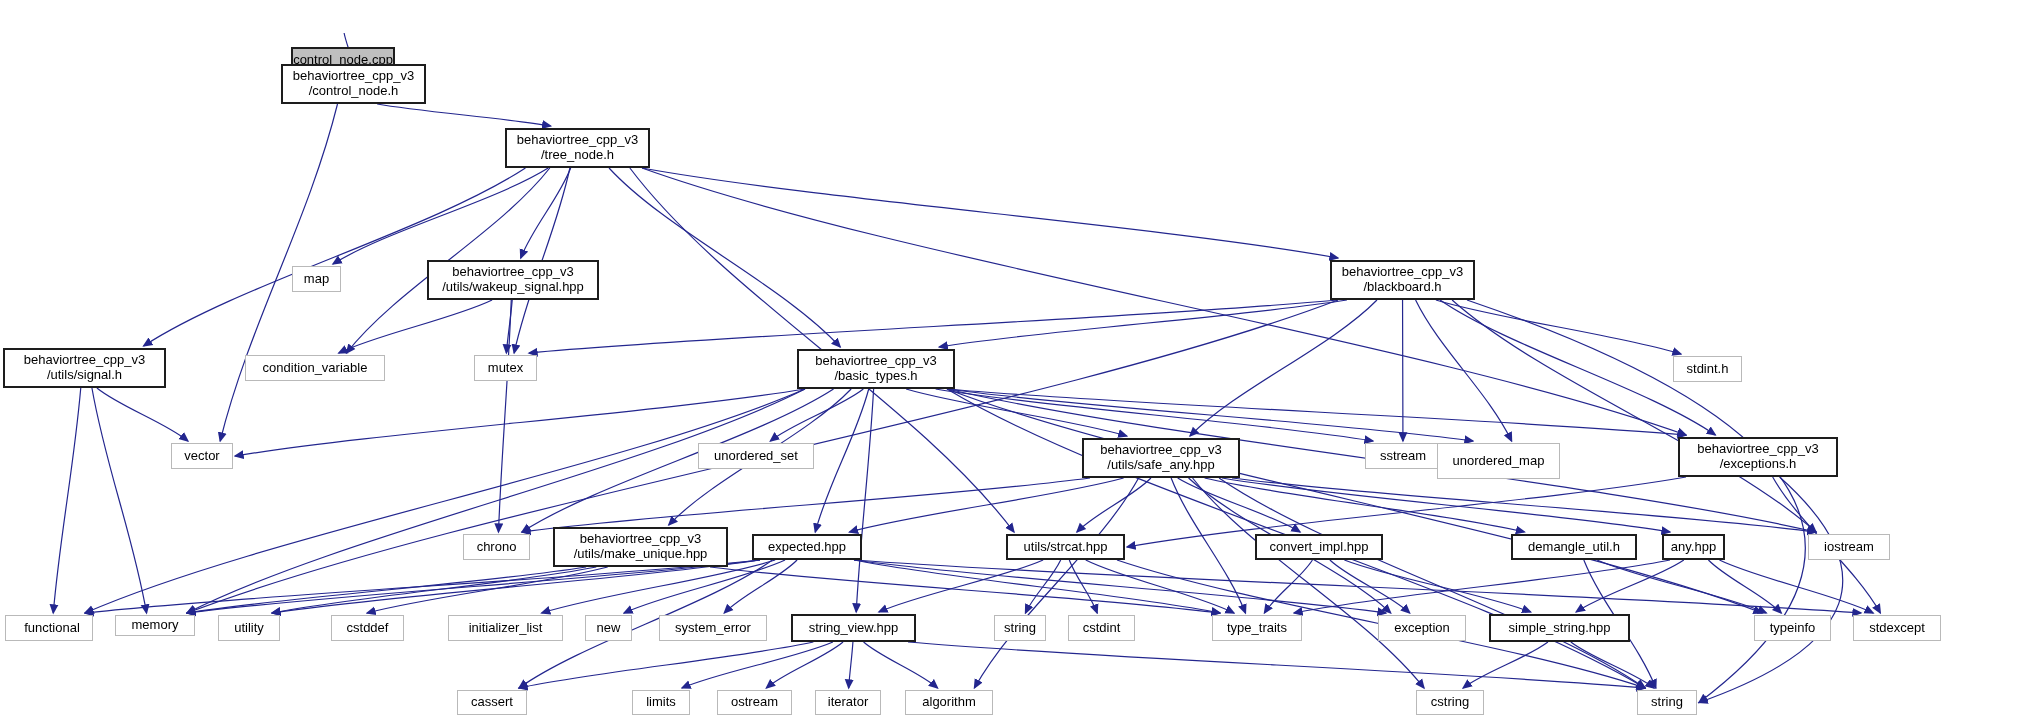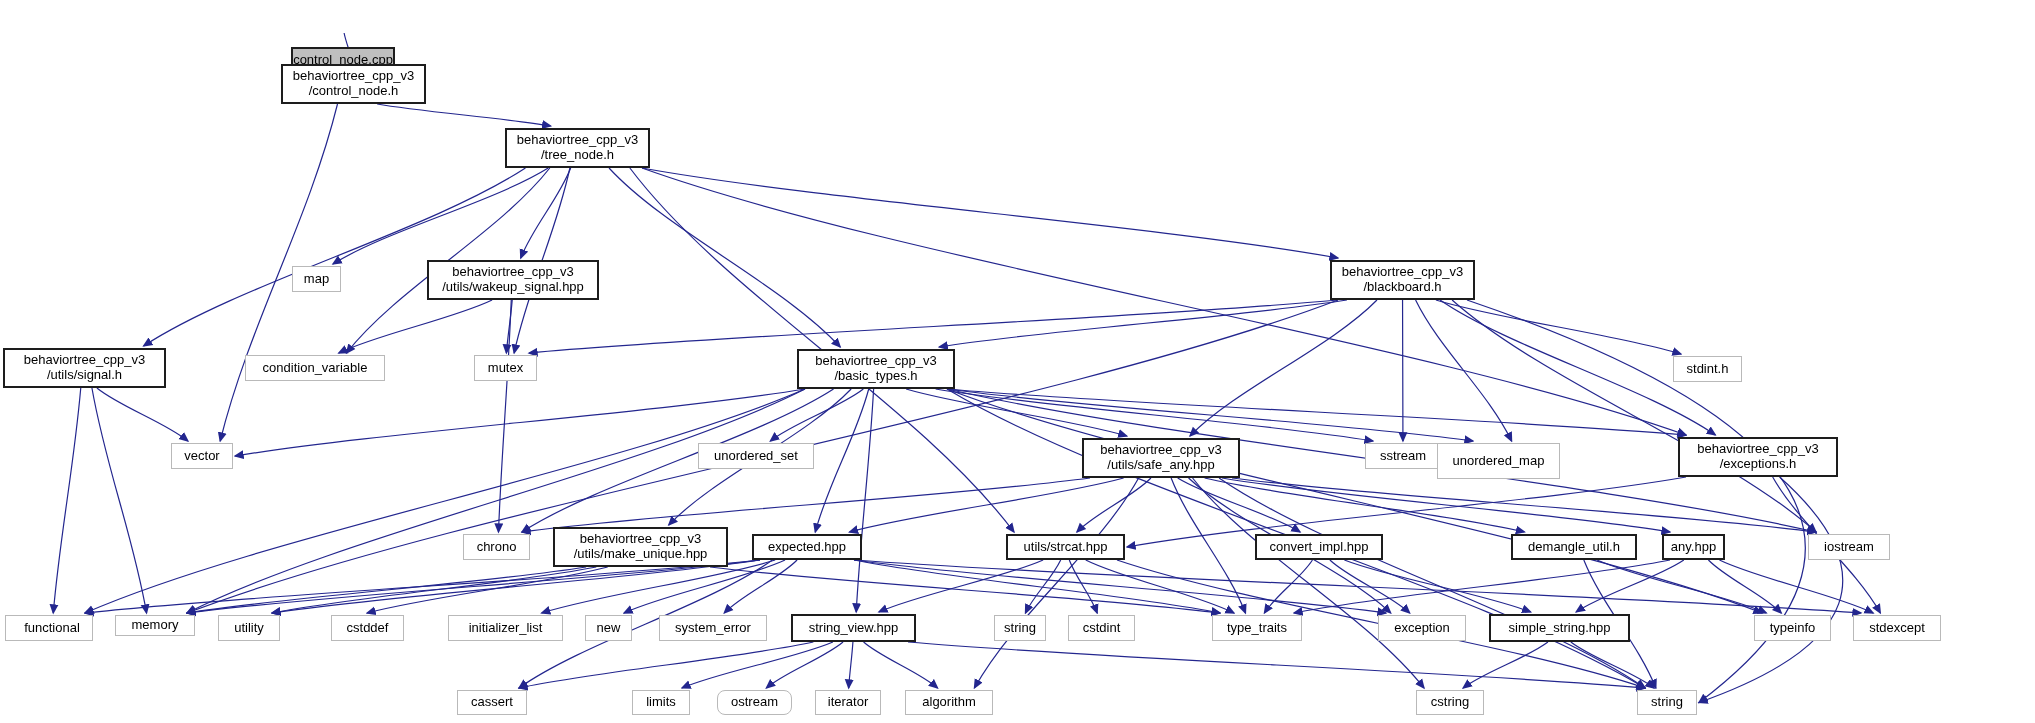--- a/index.html
+++ b/index.html
@@ -166,19 +166,19 @@
       <div class="node project" style="left: 791px; top: 614px; width: 125px; height: 28px; border-color: rgb(29, 29, 29);">string_view.hpp</div>
       <div class="node system" style="left: 994px; top: 615px; width: 52px; height: 26px; border-color: rgb(185, 185, 185);">string</div>
       <div class="node system" style="left: 1068px; top: 615px; width: 67px; height: 26px; border-color: rgb(185, 185, 185);">cstdint</div>
       <div class="node system" style="left: 1212px; top: 615px; width: 90px; height: 26px; border-color: rgb(185, 185, 185);">type_traits</div>
       <div class="node system" style="left: 1378px; top: 615px; width: 88px; height: 26px; border-color: rgb(185, 185, 185);">exception</div>
       <div class="node project" style="left: 1489px; top: 614px; width: 141px; height: 28px; border-color: rgb(29, 29, 29);">simple_string.hpp</div>
       <div class="node system" style="left: 1754px; top: 615px; width: 77px; height: 26px; border-color: rgb(185, 185, 185);">typeinfo</div>
       <div class="node system" style="left: 1853px; top: 615px; width: 88px; height: 26px; border-color: rgb(185, 185, 185); text-align: right;">stdexcept</div>
       <div class="node system" style="left: 457px; top: 690px; width: 70px; height: 25px; border-color: rgb(185, 185, 185);">cassert</div>
       <div class="node system" style="left: 632px; top: 690px; width: 58px; height: 25px; border-color: rgb(185, 185, 185);">limits</div>
-      <div class="node system" style="left: 717px; top: 690px; width: 75px; height: 25px; border-color: rgb(185, 185, 185); border-radius: 8px;">ostream</div>
+      <div class="node system" style="left: 717px; top: 690px; width: 75px; height: 25px; border-color: rgb(185, 185, 185);">ostream</div>
       <div class="node system" style="left: 815px; top: 690px; width: 66px; height: 25px; border-color: rgb(185, 185, 185);">iterator</div>
       <div class="node system" style="left: 905px; top: 690px; width: 88px; height: 25px; border-color: rgb(185, 185, 185);">algorithm</div>
       <div class="node system" style="left: 1416px; top: 690px; width: 68px; height: 25px; border-color: rgb(185, 185, 185);">cstring</div>
       <div class="node system" style="left: 1637px; top: 690px; width: 60px; height: 25px; border-color: rgb(185, 185, 185);">string</div>
     </div>
 </div>
 
 </body></html>

